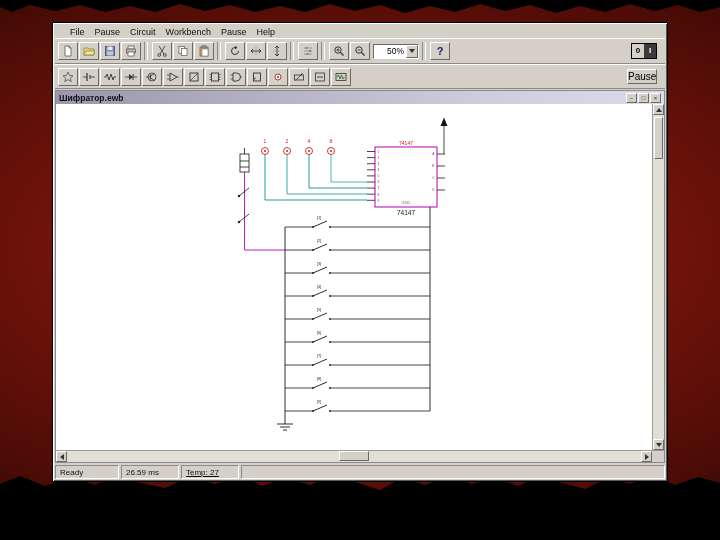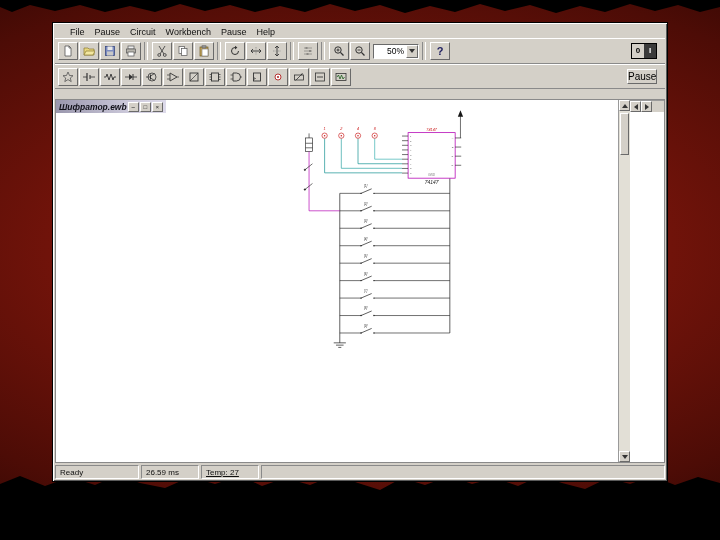--- a/index.html
+++ b/index.html
@@ -44,43 +44,43 @@
   .tri-left{width:0;height:0;border-top:3px solid transparent;border-bottom:3px solid transparent;border-right:4px solid #333;}
   .tri-right{width:0;height:0;border-top:3px solid transparent;border-bottom:3px solid transparent;border-left:4px solid #333;}
   .help-btn{font-size:11px;font-weight:bold;color:#202060;}
   .power{position:absolute;right:8px;top:4px;width:26px;height:16px;display:flex;border:1px solid #000;background:#d4d0c8;box-sizing:border-box;}
   .power-cell{flex:1;font-size:8px;font-weight:bold;text-align:center;line-height:14px;}
   .power-on{background:#3a3a3a;color:#fff;}
   .pause-btn{position:absolute;right:8px;top:4px;width:30px;height:15px;font-size:10px;text-align:center;line-height:13px;
              background:#d4d0c8;border:1px solid;border-color:#fff #6a6a6a #6a6a6a #fff;box-sizing:border-box;}
 
   
-  .doc{flex:1;min-height:0;margin-top:10px;display:flex;flex-direction:row;background:#fff;
-       border:1px solid #8a8a8a;box-sizing:border-box;font-style:italic;}
+  .doc{flex:1;min-height:0;margin-top:1px;display:flex;flex-direction:column;background:#fff;
+       border:1px solid #8a8a8a;box-sizing:border-box;}
   .doc-titlebar{height:13px;flex:0 0 13px;display:flex;align-items:center;padding:0 3px;
                 background:linear-gradient(90deg,#9a97ad 0%,#cfccdd 70%,#dddaea 100%);}
   .doc-title{flex:1;font-size:8.5px;font-weight:bold;color:#101018;}
   .doc-ctrl{width:11px;height:10px;flex:0 0 11px;margin-left:1px;font-size:6px;line-height:8px;text-align:center;
             background:#d4d0c8;border:1px solid;border-color:#fff #6a6a6a #6a6a6a #fff;box-sizing:border-box;color:#222;}
   .doc-body{flex:1;min-height:0;display:flex;}
   .canvas{flex:1;position:relative;background:#fff;overflow:hidden;}
   .canvas svg{position:absolute;inset:0;width:100%;height:100%;font-family:"Liberation Sans",sans-serif;}
   .vscroll{width:12px;flex:0 0 12px;background:#e2dfd6;border-left:1px solid #9a9a9a;display:flex;flex-direction:column;align-items:center;box-sizing:border-box;}
   .scroll-btn{width:11px;height:11px;display:flex;align-items:center;justify-content:center;background:#d4d0c8;
               border:1px solid;border-color:#fff #6a6a6a #6a6a6a #fff;box-sizing:border-box;}
   .vthumb{width:9px;height:42px;margin-top:2px;background:#d4d0c8;border:1px solid;border-color:#fff #6a6a6a #6a6a6a #fff;box-sizing:border-box;}
   .vfill{flex:1;}
   .hscroll-row{height:12px;flex:0 0 12px;display:flex;border-top:1px solid #9a9a9a;box-sizing:border-box;}
   .htrack{flex:1;position:relative;background:#e2dfd6;}
   .hthumb{position:absolute;left:272px;top:0;width:30px;height:10px;background:#d4d0c8;border:1px solid;border-color:#fff #6a6a6a #6a6a6a #fff;box-sizing:border-box;}
   .corner{width:12px;flex:0 0 12px;background:#d4d0c8;}
 
   .statusbar{height:14px;flex:0 0 14px;margin-top:2px;display:flex;gap:2px;font-size:8px;color:#111;}
   .status-cell{border:1px solid;border-color:#8a8a8a #fff #fff #8a8a8a;padding:0 4px;display:flex;align-items:center;box-sizing:border-box;}
-  .sc-ready{width:84px;}
+  .sc-ready{width:64px;}
   .sc-time{width:58px;}
   .sc-temp{width:58px;text-decoration:underline;}
   .sc-fill{flex:1;}
 </style>
 </head>
 <body>
 
 <div class="bg"></div>
 <svg class="jag-top" width="720" height="20">
   <polygon fill="#000" points="0,0 720,0 720,7 700,12 678,5 655,11 630,4 605,12 580,6 556,13 530,5 505,11 480,4 455,12 430,6 405,13 380,5 355,11 330,4 305,12 280,6 255,12 230,5 205,11 180,4 155,12 130,6 105,12 80,5 55,11 30,5 12,12 0,7"></polygon>

